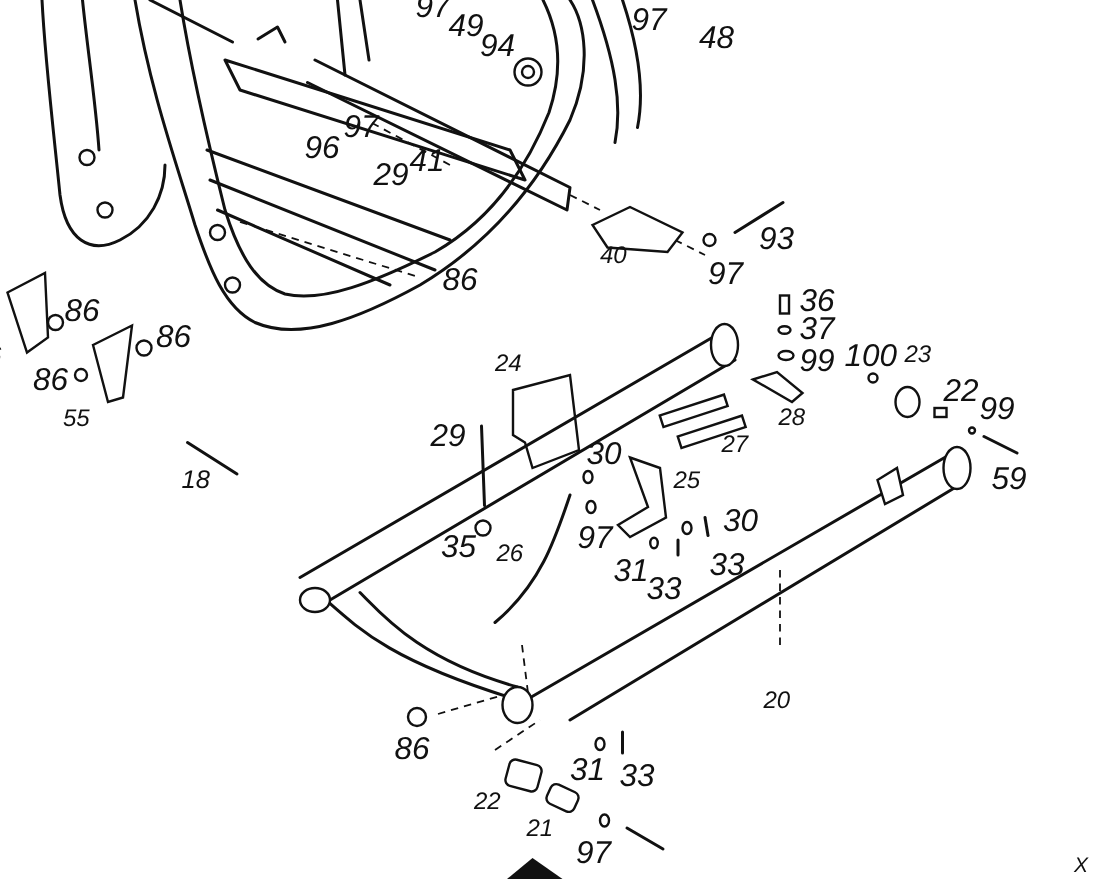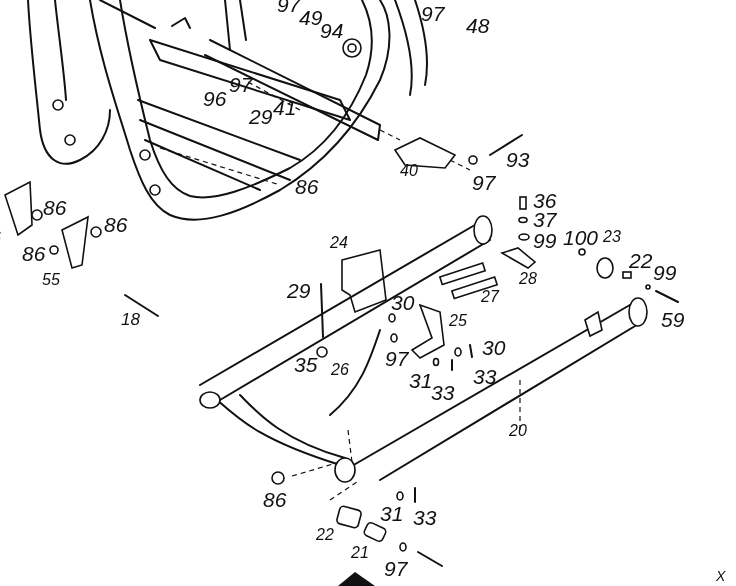--- a/index.html
+++ b/index.html
@@ -169,21 +169,21 @@
   <span class="lbl" style="left:287px;top:280px">29</span>
   <span class="lbl" style="left:391px;top:292px">30</span>
   <span class="lbl big" style="left:449px;top:313px">25</span>
   <span class="lbl" style="left:482px;top:337px">30</span>
   <span class="lbl" style="left:294px;top:354px">35</span>
   <span class="lbl big" style="left:331px;top:362px">26</span>
   <span class="lbl" style="left:385px;top:348px">97</span>
   <span class="lbl" style="left:409px;top:370px">31</span>
   <span class="lbl" style="left:431px;top:382px">33</span>
   <span class="lbl" style="left:473px;top:366px">33</span>
-  <span class="lbl big" style="left:509px;top:423px">20</span>
+  <span class="lbl big" style="left:509px;top:460px">20</span>
   <span class="lbl" style="left:263px;top:489px">86</span>
   <span class="lbl" style="left:380px;top:503px">31</span>
   <span class="lbl" style="left:413px;top:507px">33</span>
   <span class="lbl big" style="left:316px;top:527px">22</span>
   <span class="lbl big" style="left:351px;top:545px">21</span>
   <span class="lbl" style="left:384px;top:558px">97</span>
 
   <span class="corner">X</span>
 </div>
 

